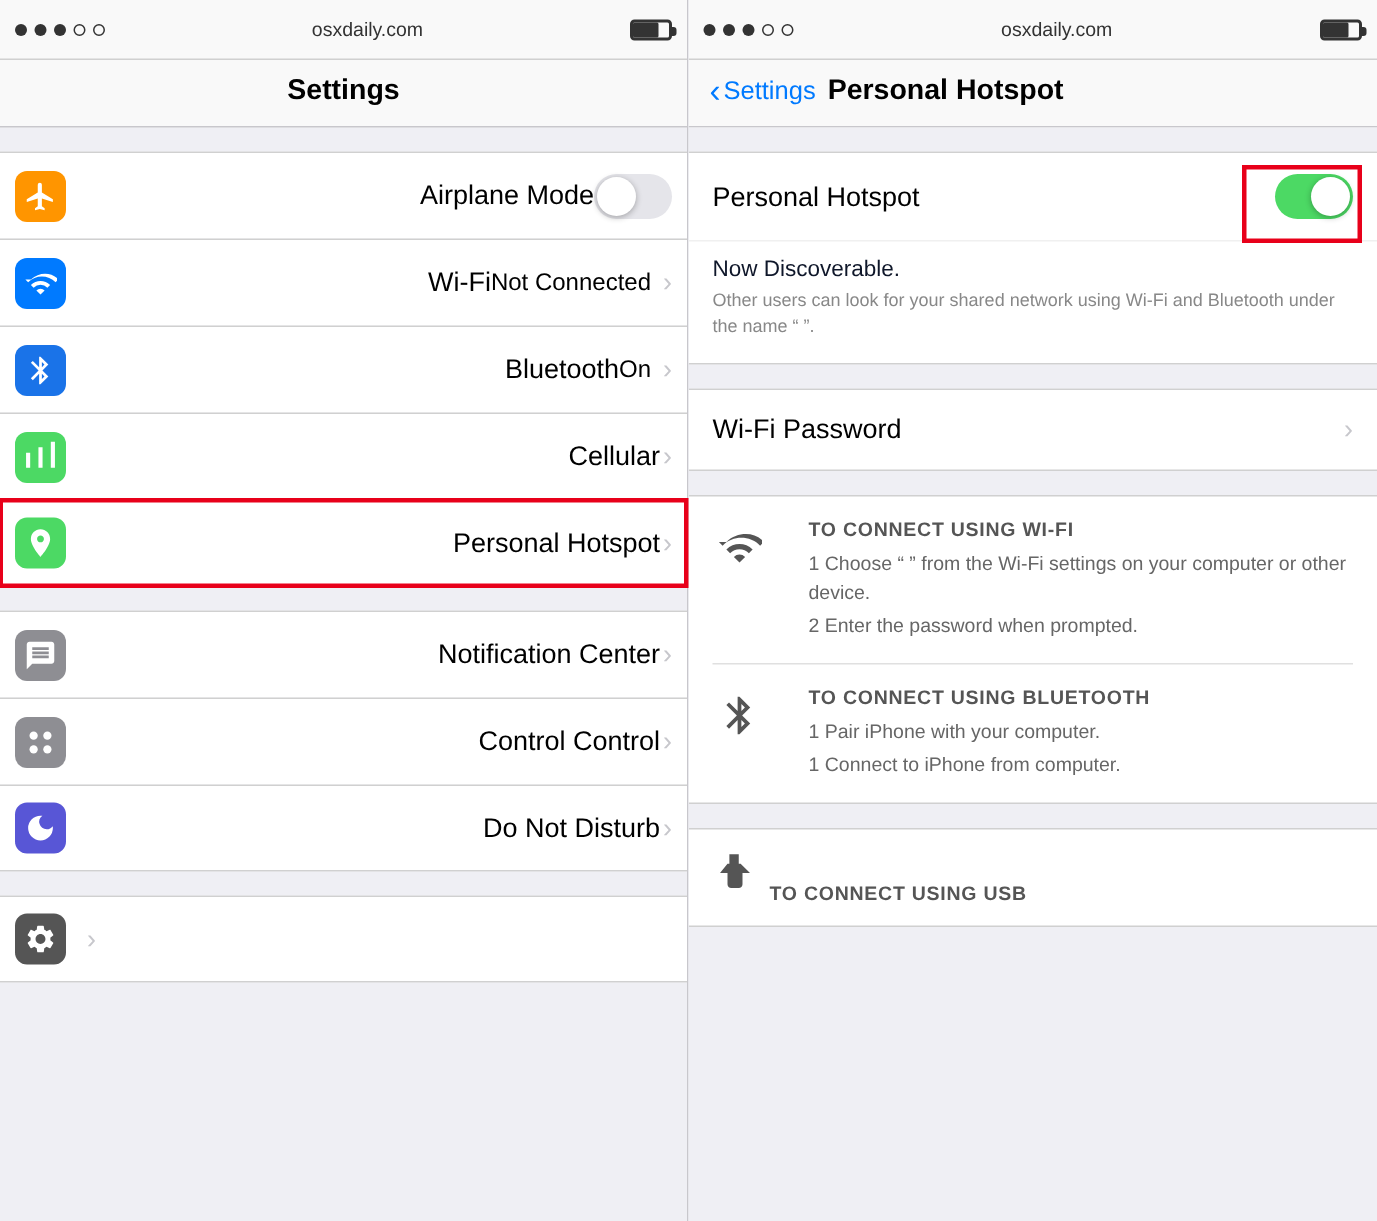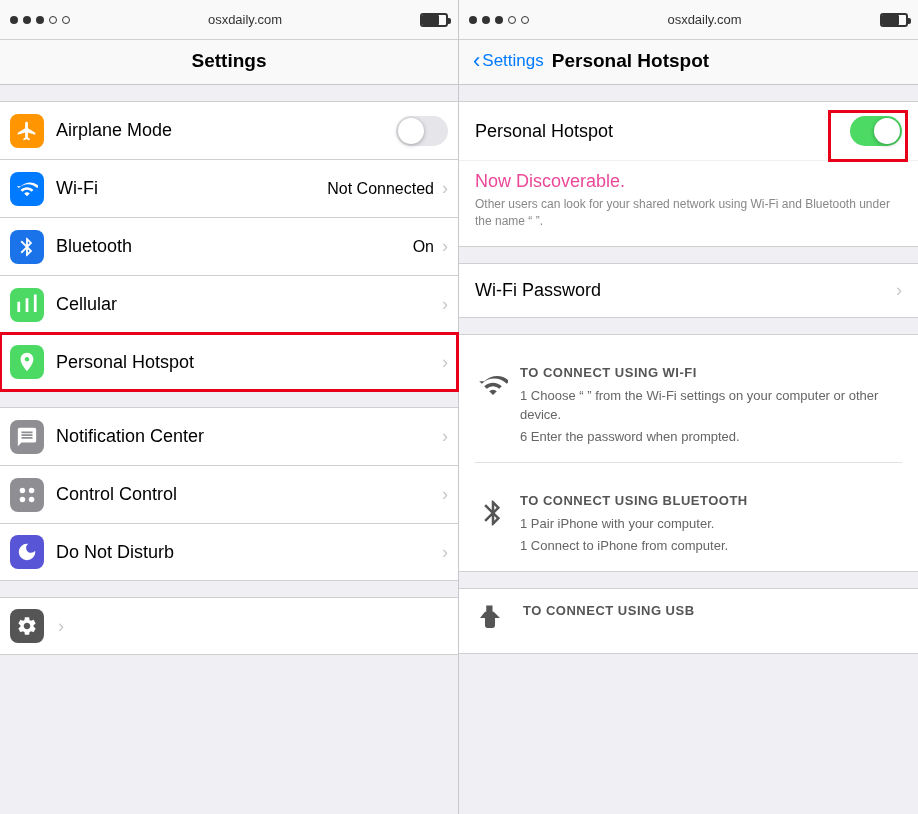--- a/index.html
+++ b/index.html
@@ -65,20 +65,21 @@
 
     .settings-row {
       background: #fff;
       border-top: 1px solid #d0d0d0;
       display: flex;
       align-items: center;
       padding: 10px 10px;
       height: 58px;
       position: relative;
       cursor: pointer;
+      text-align: right;
     }
     .settings-row:last-child {
       border-bottom: 1px solid #d0d0d0;
     }
     .settings-row.highlighted {
       outline: 3px solid #e8001a;
       outline-offset: -2px;
       z-index: 2;
     }
 
@@ -216,21 +217,21 @@
       pointer-events: none;
       z-index: 5;
     }
 
     .hotspot-discoverable {
       padding: 10px 16px 16px;
       background: #fff;
       border-top: 1px solid #f0f0f0;
     }
     .discoverable-title {
-      font-size: 18px; color: #ec4899; margin-bottom: 4px;
+      font-size: 15px; color: #0f172a; margin-bottom: 4px;
     }
     .discoverable-desc {
       font-size: 12px; color: #888; line-height: 1.4;
     }
 
     .wifi-password-section {
       background: #fff;
       border-top: 1px solid #d0d0d0;
       border-bottom: 1px solid #d0d0d0;
       margin-top: 16px;
@@ -248,23 +249,22 @@
       border-top: 1px solid #d0d0d0;
       border-bottom: 1px solid #d0d0d0;
       margin-top: 16px;
       padding: 0 16px;
     }
 
     .instruction-block {
       padding: 14px 0;
       display: flex;
       align-items: flex-start;
-      gap: 9px;
+      gap: 28px;
       border-bottom: 1px solid #e0e0e0;
-      margin-top: 16px;
     }
     .instruction-block:last-child { border-bottom: none; }
 
     .instr-icon {
       width: 36px; height: 36px; flex-shrink: 0;
       display: flex; align-items: center; justify-content: center;
       font-size: 22px; color: #555; margin-top: 2px;
     }
     .instr-text { flex: 1; }
     .instr-title {
@@ -276,22 +276,22 @@
       font-size: 13px; color: #666; line-height: 1.5; margin-bottom: 2px;
     }
 
     .bottom-section {
       background: #fff;
       border-top: 1px solid #d0d0d0;
       border-bottom: 1px solid #d0d0d0;
       margin-top: 16px;
       padding: 14px 16px;
       display: flex;
-      align-items: flex-start;
-      gap: 12px;
+      align-items: flex-end;
+      gap: 2px;
     }
     .usb-icon {
       font-size: 22px; color: #555; width: 36px; flex-shrink: 0;
     }
     .usb-title {
       font-size: 13px; font-weight: 600; color: #555;
       text-transform: uppercase; letter-spacing: 0.5px;
     }
 
     
@@ -475,21 +475,21 @@
 
       <div class="instruction-block">
         <div class="instr-icon">
           <svg width="30" height="30" viewBox="0 0 24 24" fill="#555">
             <path d="M1 9l2 2c5.52-5.52 14.48-5.52 20 0l2-2C19.93 3.47 11.07 3.47 5 9zM9 17l3 3 3-3a4.237 4.237 0 0 0-6 0zm-4-4 2 2a7.074 7.074 0 0 1 10 0l2-2C15.14 9.14 8.87 9.14 5 13z"></path>
           </svg>
         </div>
         <div class="instr-text">
           <div class="instr-title">TO CONNECT USING WI-FI</div>
           <div class="instr-step">1 Choose “                     ” from the Wi-Fi settings on your computer or other device.</div>
-          <div class="instr-step">6 Enter the password when prompted.</div>
+          <div class="instr-step">2 Enter the password when prompted.</div>
         </div>
       </div>
 
       <div class="instruction-block">
         <div class="instr-icon">
           <svg width="30" height="30" viewBox="0 0 24 24" fill="#555">
             <path d="M17.71 7.71L12 2h-1v7.59L6.41 5 5 6.41 10.59 12 5 17.59 6.41 19 11 14.41V22h1l5.71-5.71-4.3-4.29 4.3-4.29zM13 5.83l1.88 1.88L13 9.59V5.83zm1.88 10.46L13 18.17v-3.76l1.88 1.88z"></path>
           </svg>
         </div>
         <div class="instr-text">

